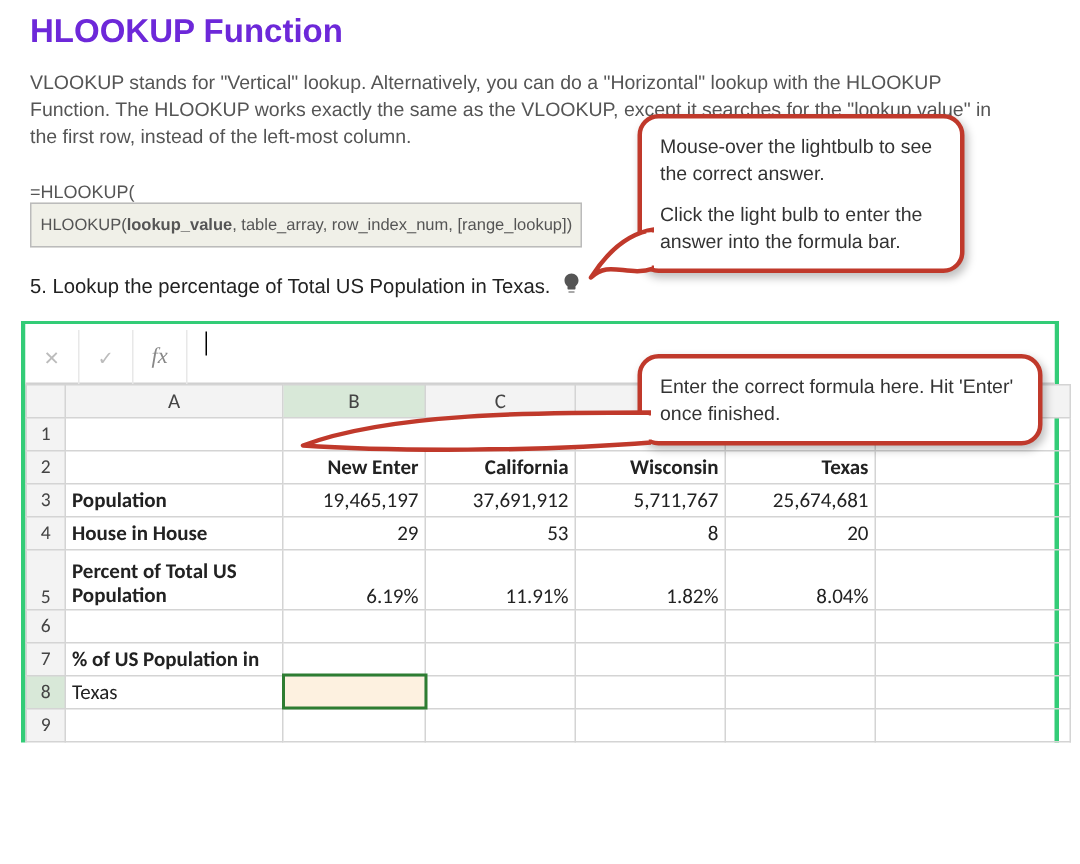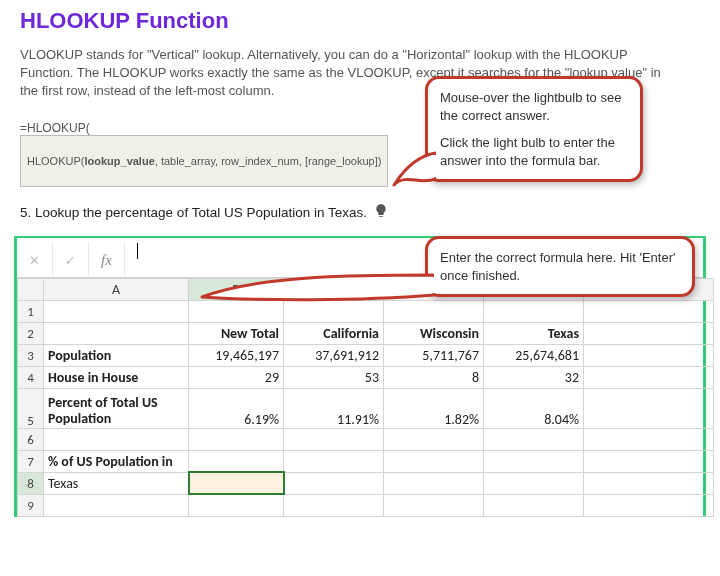--- a/index.html
+++ b/index.html
@@ -28,21 +28,21 @@
       margin: 12px 20px 4px;
       font-size: 12px;
     }
     .formula-syn-top {
       color: #555;
     }
     .formula-syn-box {
       border: 1px solid #bbb;
       background: #f0f0e8;
       display: inline-block;
-      padding: 19px 6px;
+      padding: 8px 6px;
       font-size: 11px;
       color: #555;
     }
     .formula-syn-box strong { font-weight: bold; }
     .question {
       padding: 12px 20px 4px;
       display: flex;
       align-items: center;
       gap: 6px;
       font-size: 13.5px;
@@ -241,42 +241,42 @@
       <td></td>
           <td></td>
           <td></td>
           <td></td>
           <td></td>
           <td></td>
     </tr>
     <tr>
       <td class="rowhdr">2</td>
       <td></td>
-      <td class="data-hdr">New Total</td>
+      <td class="data-hdr">New Enter</td>
       <td class="data-hdr">California</td>
       <td class="data-hdr">Wisconsin</td>
       <td class="data-hdr">Texas</td>
       <td></td>
     </tr>
     <tr>
       <td class="rowhdr">3</td>
       <td class="row-label">Population</td>
       <td class="num">19,465,197</td>
       <td class="num">37,691,912</td>
       <td class="num">5,711,767</td>
       <td class="num">25,674,681</td>
       <td></td>
     </tr>
     <tr>
       <td class="rowhdr">4</td>
       <td class="row-label">House in House</td>
       <td class="num">29</td>
       <td class="num">53</td>
       <td class="num">8</td>
-      <td class="num">32</td>
+      <td class="num">20</td>
       <td></td>
     </tr>
     <tr class="tall">
       <td class="rowhdr">5</td>
       <td class="row-label wrap">Percent of Total US Population</td>
       <td class="num">6.19%</td>
       <td class="num">11.91%</td>
       <td class="num">1.82%</td>
       <td class="num">8.04%</td>
       <td></td>

